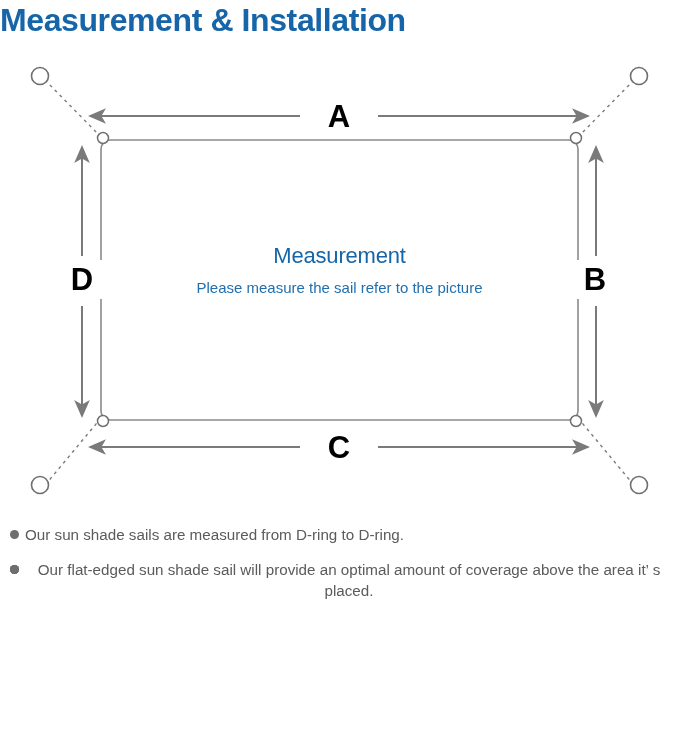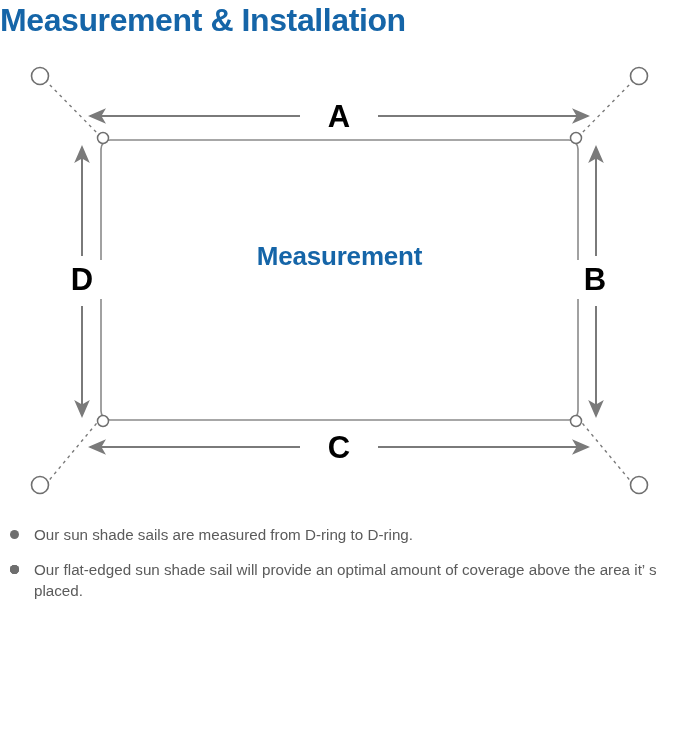--- a/index.html
+++ b/index.html
@@ -62,51 +62,51 @@
   .sail-label {
     position: absolute;
     left: 0;
     width: 679px;
     text-align: center;
     color: #1565a8;
     font-family: "Liberation Sans", sans-serif;
   }
   .sail-label-main {
     top: 193px;
-    font-weight: bold;
-    font-size: 26px;
+    font-weight: normal;
+    font-size: 22px;
     line-height: 30px;
     letter-spacing: -0.2px;
   }
   .sail-label-sub {
     top: 230px;
     font-weight: normal;
     font-size: 15px;
     line-height: 20px;
     color: #1f6fb0;
   }
 
   
   .notes {
     position: absolute;
     top: 524px;
     left: 0;
     width: 679px;
   }
   .note-item {
     position: relative;
-    padding-left: 34px;
+    padding-left: 25px;
     margin-bottom: 14px;
     color: #5b5b5b;
     font-family: "Liberation Sans", sans-serif;
     font-size: 15.2px;
     line-height: 21px;
     padding-right: 6px;
   }
-  .note-item:last-child { margin-bottom: 0; }
+  .note-item:last-child { margin-bottom: 0; text-align: center; }
   .note-bullet {
     position: absolute;
     left: 10px;
     top: 6px;
     width: 9px;
     height: 9px;
     border-radius: 50%;
     background: #6e6e6e;
   }
 </style>
@@ -167,20 +167,21 @@
       <line x1="596" y1="258" x2="596" y2="368" marker-end="url(#arrHead)"></line>
     </g>
   </svg>
 
   <div class="dim-letter letter-a">A</div>
   <div class="dim-letter letter-b">B</div>
   <div class="dim-letter letter-c">C</div>
   <div class="dim-letter letter-d">D</div>
 
   <div class="sail-label sail-label-main">Measurement</div>
+  <div class="sail-label sail-label-sub">Please measure the sail refer to the picture</div>
 </div>
 
 <div class="notes">
   <div class="note-item">
     <span class="note-bullet"></span>
     <span>Our sun shade sails are measured from D-ring to D-ring.</span>
   </div>
   <div class="note-item">
     <span class="note-bullet"></span>
   </div>

